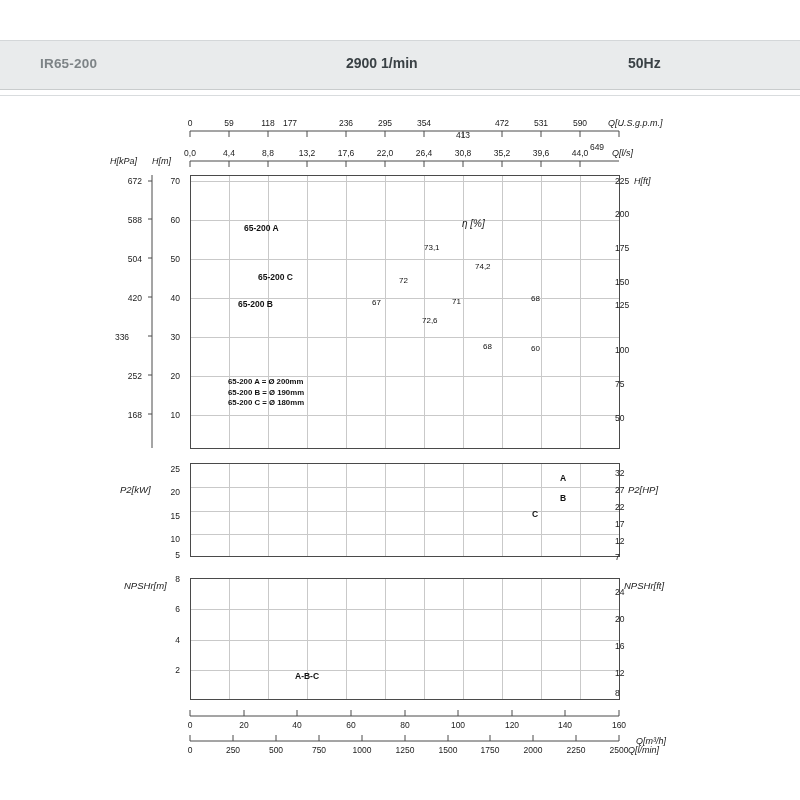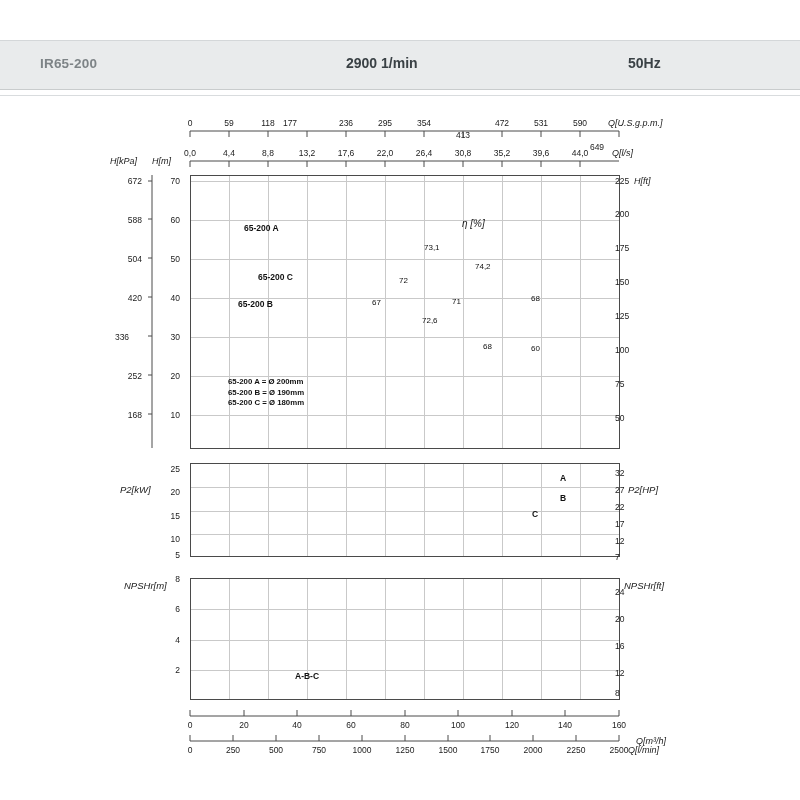--- a/index.html
+++ b/index.html
@@ -234,21 +234,21 @@
   <div class="tick-lbl-r" style="left:140px;top:410px;">10</div>
 </div>
 <div class="axis-title" style="left:110px;top:156px;">H[kPa]</div>
 <div class="axis-title" style="left:152px;top:156px;">H[m]</div>
 
 <div>
   <div class="tick-lbl-l" style="left:615px;top:176px;">225</div>
   <div class="tick-lbl-l" style="left:615px;top:209px;">200</div>
   <div class="tick-lbl-l" style="left:615px;top:243px;">175</div>
   <div class="tick-lbl-l" style="left:615px;top:277px;">150</div>
-  <div class="tick-lbl-l" style="left:615px;top:311px;">125</div>
+  <div class="tick-lbl-l" style="left:615px;top:300px;">125</div>
   <div class="tick-lbl-l" style="left:615px;top:345px;">100</div>
   <div class="tick-lbl-l" style="left:615px;top:379px;">75</div>
   <div class="tick-lbl-l" style="left:615px;top:413px;">50</div>
 </div>
 <div class="axis-title" style="left:634px;top:176px;">H[ft]</div>
 
 <div class="curve-lbl" style="left:244px;top:223px;">65-200 A</div>
 <div class="curve-lbl" style="left:238px;top:259px;margin-top:40px;">65-200 B</div>
 <div class="curve-lbl" style="left:238px;top:272px;margin-left:20px;">65-200 C</div>
 <div class="axis-title" style="left:462px;top:218px;font-size:10px;">η [%]</div>

